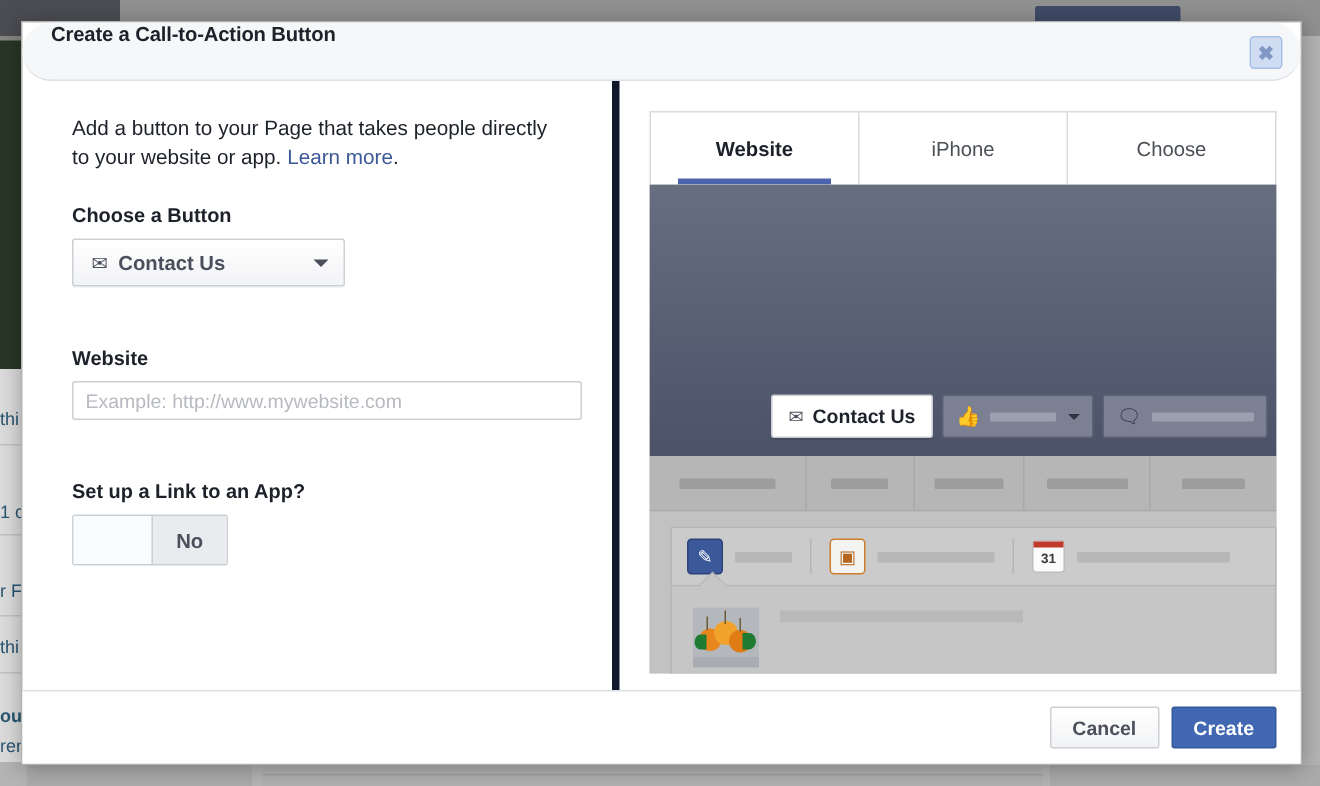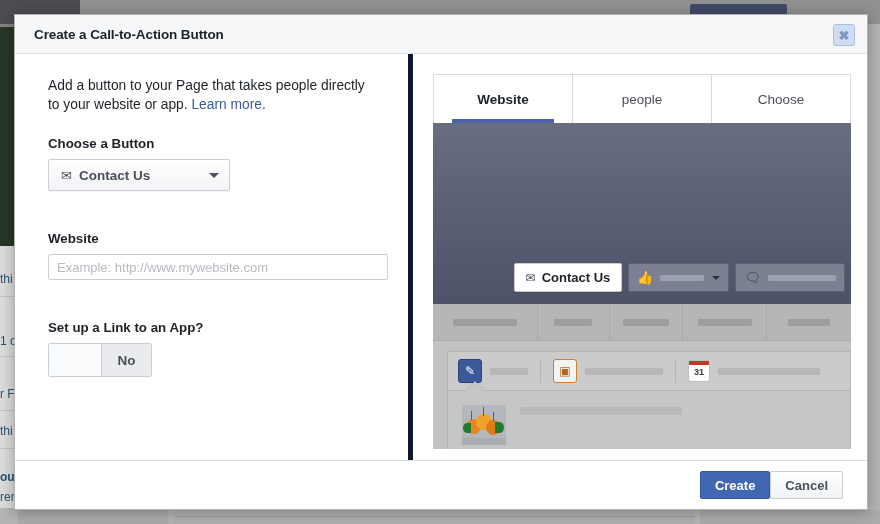--- a/index.html
+++ b/index.html
@@ -27,21 +27,21 @@
 
   
   #modal{
     position:absolute;left:14px;top:14px;width:852px;height:494px;
     background:#ffffff;border:1px solid #b3b3b3;
     box-shadow:0 2px 14px rgba(0,0,0,0.30);
     display:flex;flex-direction:column;
   }
   .modal-header{
     height:38px;min-height:38px;background:#f6f7f8;border-bottom:1px solid #dddfe2;
-    display:flex;align-items:center;padding:0 14px 0 19px;position:relative;
+    display:flex;align-items:flex-start;padding:0 14px 0 19px;position:relative;border-radius:19px;
   }
   .modal-title{font-size:13.5px;font-weight:bold;color:#1d2129;letter-spacing:-0.1px;}
   .close-btn{
     position:absolute;right:12px;top:9px;width:20px;height:20px;border-radius:3px;
     background:#cfdcf2;border:1px solid #a8c0e8;
     display:flex;align-items:center;justify-content:center;cursor:pointer;
   }
   .close-btn .x{font-size:13px;color:#8197c4;line-height:1;font-weight:bold;}
 
   .modal-body{flex:1;display:flex;min-height:0;}
@@ -207,21 +207,21 @@
       </div>
     </div>
 
     <div class="preview-pane">
 
       <div class="tabs">
         <div class="tab active">
           <span>Website</span>
         </div>
         <div class="tab">
-          <span>people</span>
+          <span>iPhone</span>
         </div>
         <div class="tab">
           <span>Choose</span>
         </div>
       </div>
 
       <div class="mock">
         <div class="cover">
           <div class="cta-row">
             <div class="mock-cta">
@@ -288,16 +288,16 @@
               <div style="position:absolute;left:0;bottom:0;right:0;height:7px;background:#a9adb2"></div>
             </div>
             <div class="post-line" style="width:162px"></div>
           </div>
         </div>
       </div>
     </div>
   </div>
 
   <div class="modal-footer">
+    <div class="btn btn-cancel">Cancel</div>
     <div class="btn btn-create">Create</div>
-    <div class="btn btn-cancel">Cancel</div>
   </div>
 </div>
 
 </body></html>

